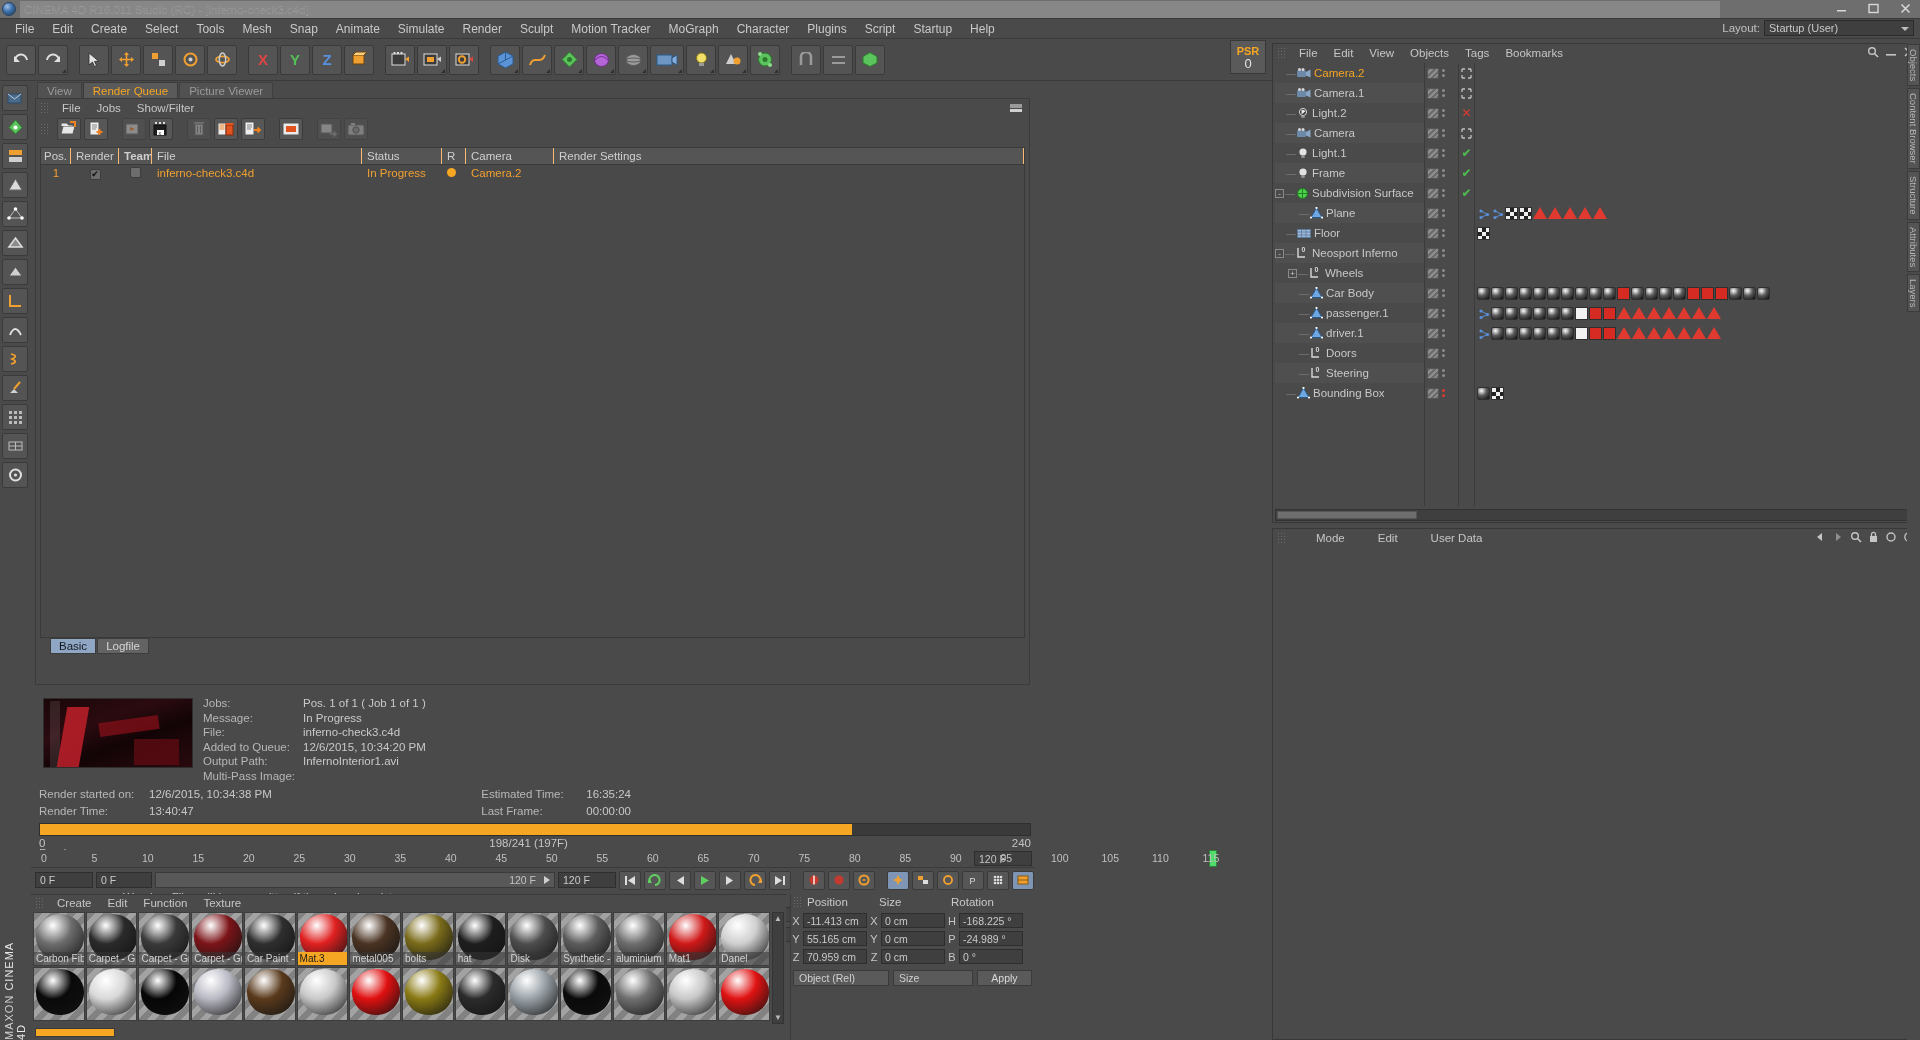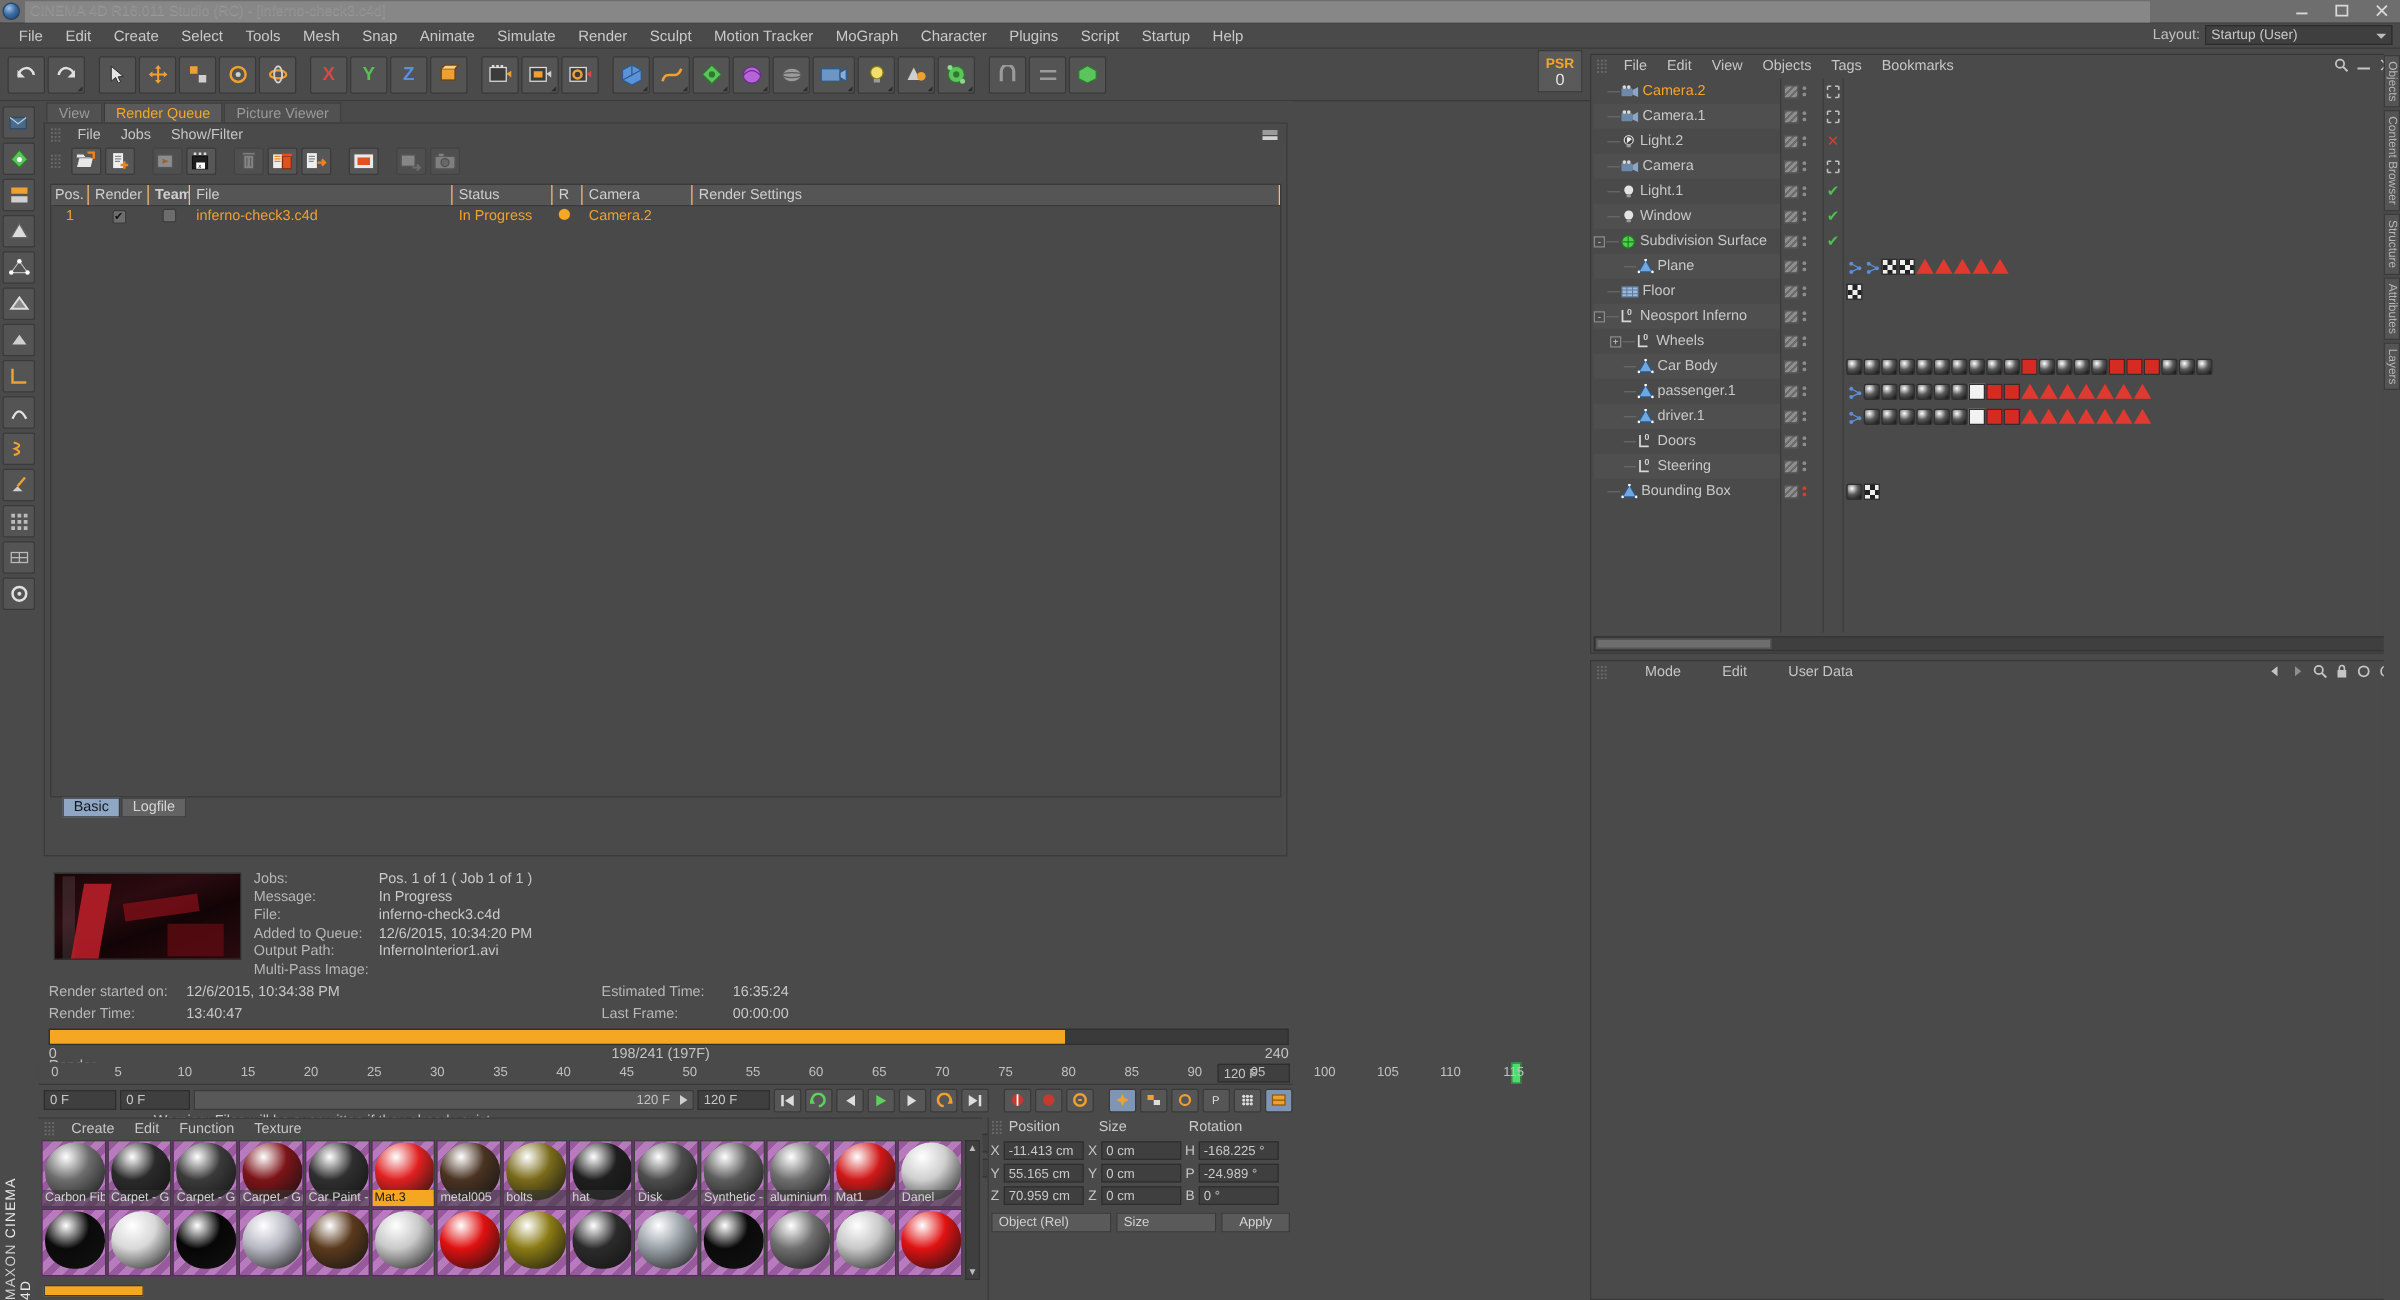--- a/index.html
+++ b/index.html
@@ -183,21 +183,21 @@
   .pbtn.green svg{fill:#5fcf5f;}
   .pbtn.red circle{fill:#c23b2e;}
   .pbtn.on{background:#7e95b5;}
 
   
   .matmgr{position:absolute;left:31px;top:894px;width:755px;height:146px;background:#4a4a4a;border-top:1px solid #3a3a3a;}
   .mm-menu{height:16px;display:flex;align-items:center;padding-left:4px;}
   .mm-menu .mi{font-size:11.5px;padding:0 8px;color:#c6c6c6;}
   .mm-grid{position:absolute;left:2px;top:17px;right:16px;bottom:16px;display:flex;flex-direction:column;gap:1px;overflow:hidden;}
   .mm-row{display:flex;gap:1px;height:54px;}
-  .mm-cell{width:52px;height:54px;background:#a21caf;border:1px solid #3d3d3d;position:relative;overflow:hidden;}
+  .mm-cell{width:52px;height:54px;background:#737373;border:1px solid #3d3d3d;position:relative;overflow:hidden;}
   .mm-sphere{position:absolute;left:2px;top:1px;width:48px;height:46px;border-radius:50% 50% 48% 48%;}
   .mm-checks{position:absolute;left:0;top:0;width:100%;height:100%;
     background:repeating-linear-gradient(135deg,#8e8e8e 0 6px,#c9c9c9 6px 12px);opacity:.55;}
   .mm-name{position:absolute;left:0;bottom:0;width:100%;height:13px;font-size:10px;color:#d2d2d2;
            line-height:13px;padding-left:2px;white-space:nowrap;overflow:hidden;background:rgba(55,55,55,.55);}
   .mm-name.sel{background:#f5a623;color:#1b1b1b;}
   .mm-scroll{position:absolute;right:2px;top:17px;width:12px;bottom:16px;background:#3f3f3f;border:1px solid #333;}
   .mm-scroll .up,.mm-scroll .dn{height:11px;display:flex;align-items:center;justify-content:center;color:#bbb;font-size:8px;}
   .statusbar{position:absolute;left:0;bottom:0;width:100%;height:15px;background:#4a4a4a;}
   .statusbar .bar{position:absolute;left:4px;top:3px;width:80px;height:9px;background:#f5a623;border:1px solid #3a3a3a;}
@@ -1240,21 +1240,21 @@
           </div>
           <div class="om-item alt">
             <span style="display:inline-block;width:11px"></span>
             <span class="tline">—</span>
             <span style="display:inline-flex;align-items:center;margin-left:1px">
               <svg width="12" height="12" viewBox="0 0 12 12">
                 <circle cx="6" cy="5" r="3.6" fill="#e3e3e3"></circle>
                 <rect x="4.3" y="8.4" width="3.4" height="2.4" fill="#9a9a9a"></rect>
               </svg>
             </span>
-            <span class="nm">Window</span>
+            <span class="nm">Frame</span>
           </div>
           <div class="om-item">
             <span class="exp">-</span>
             <span class="tline">—</span>
             <span style="display:inline-flex;align-items:center;margin-left:1px">
               <svg width="13" height="13" viewBox="0 0 13 13">
                 <circle cx="6.5" cy="6.5" r="5" fill="#4fd14f" stroke="#1f7a1f"></circle>
                 <path d="M2 6.5 H11 M6.5 1.5 V11.5" stroke="#1f7a1f" stroke-width=".9"></path>
               </svg>
             </span>

